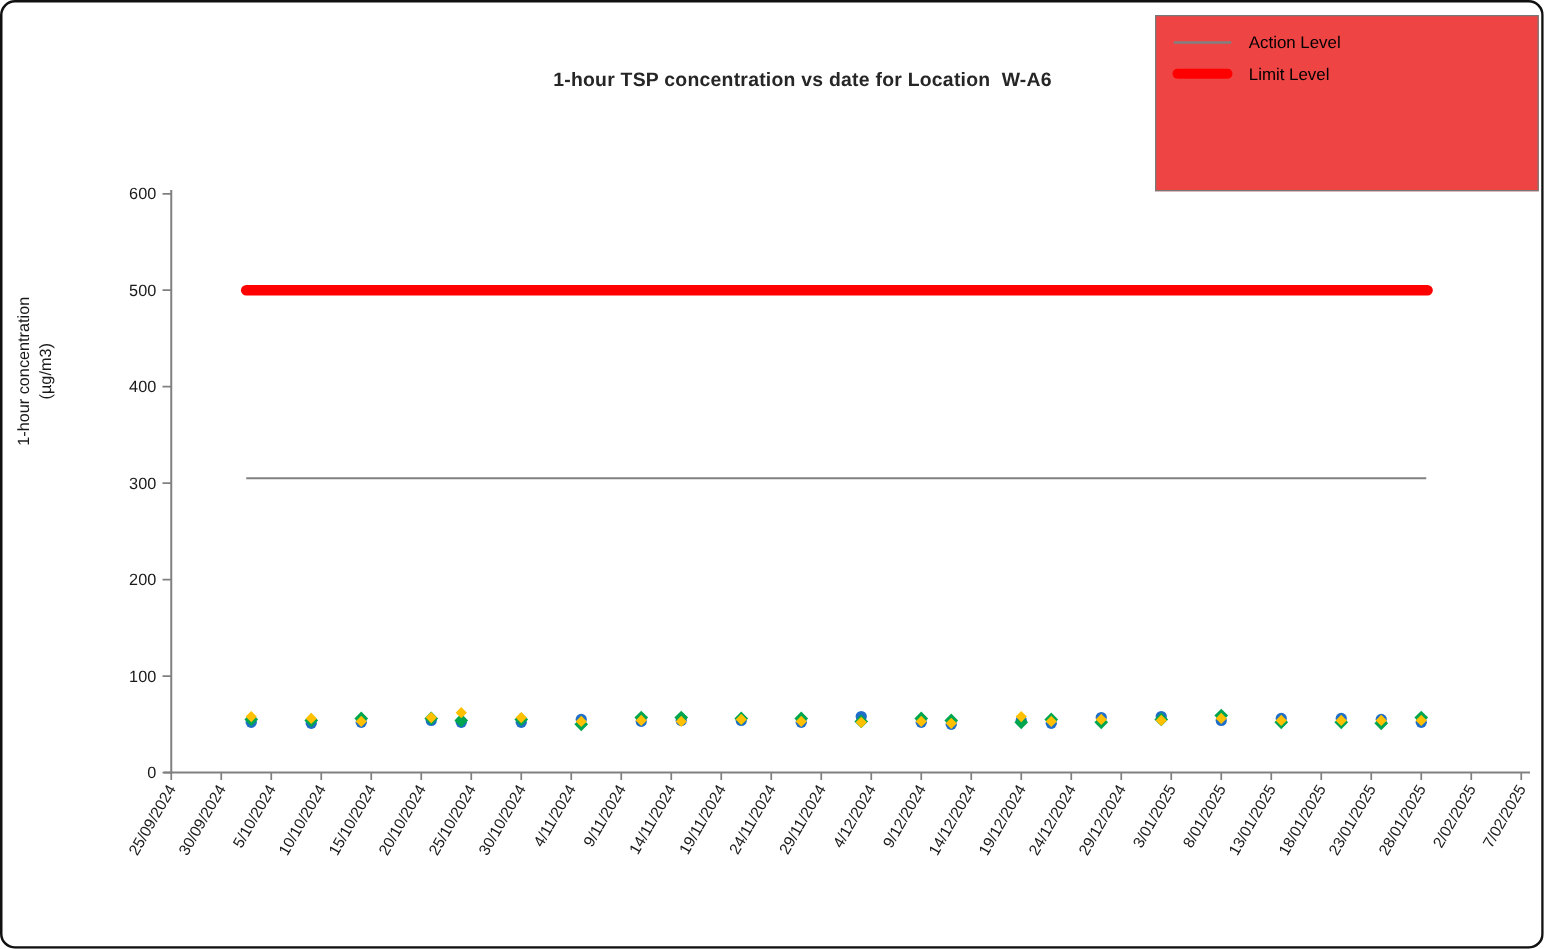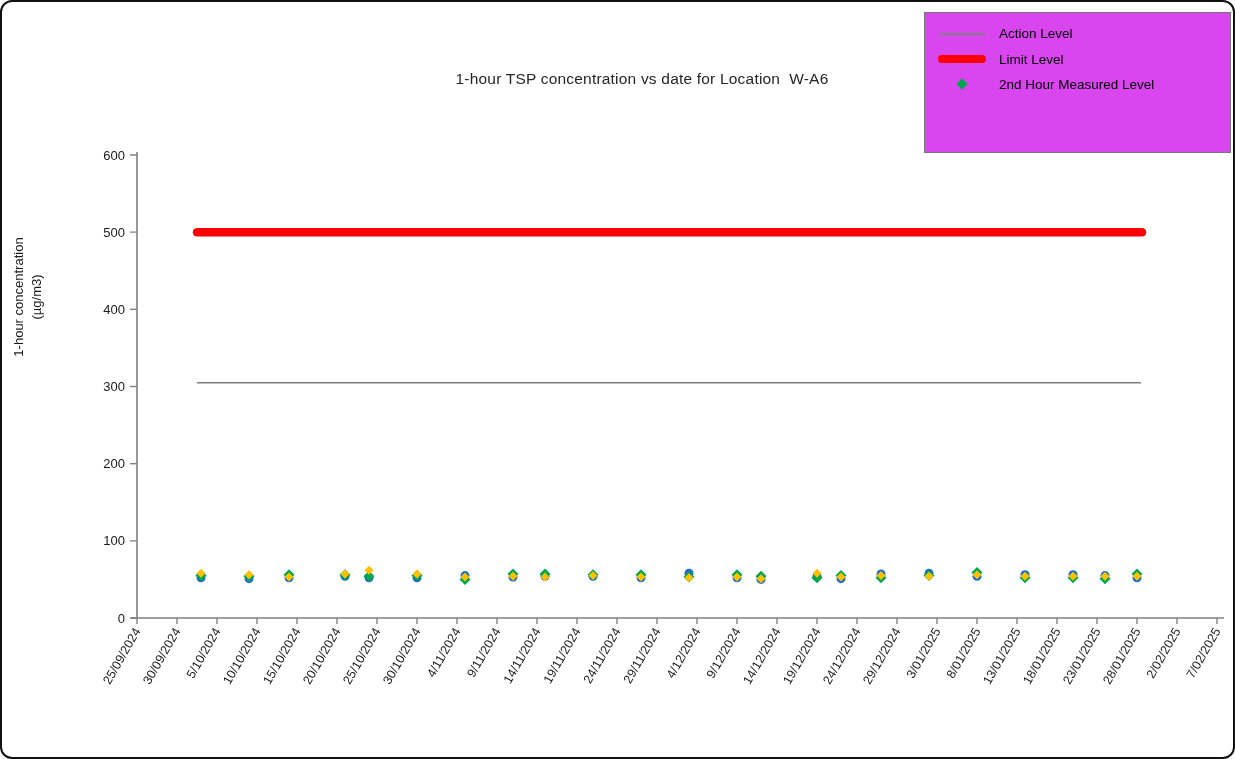--- a/index.html
+++ b/index.html
@@ -8,34 +8,34 @@
     width:1235px;height:759px;
     box-sizing:border-box;
     background:#ffffff;
     border:2.5px solid #111111;
     border-radius:12px;
     overflow:hidden;
     font-family:"Liberation Sans", sans-serif;
     color:#1a1a1a;
   }
   #chart-title{
-    position:absolute;left:350px;top:68px;width:580px;
+    position:absolute;left:350px;top:54px;width:580px;
     text-align:center;font-size:15.5px;color:#262626;
-    white-space:pre;letter-spacing:0.2px;
+    white-space:pre;letter-spacing:0.2px;font-weight:bold;
   }
   #y-axis-title{
     position:absolute;left:-80px;top:273px;width:220px;height:44px;
     transform:rotate(-90deg);
     text-align:center;font-size:13px;line-height:18px;color:#1a1a1a;
   }
   #legend-box{
     position:absolute;left:922px;top:10px;width:307px;height:141px;
     box-sizing:border-box;
     border:1.5px solid #777777;
-    background:#d946ef;
+    background:#ef4444;
     padding-top:8px;
   }
   .legend-row{display:flex;align-items:center;height:25.4px;}
   .legend-swatch-cell{width:74px;display:flex;justify-content:center;align-items:center;flex:0 0 74px;}
   .legend-label{font-size:13.5px;color:#000000;}
   .sw-thin-line{width:46px;height:2px;}
   .sw-thick-line{width:48px;height:8px;border-radius:4px;}
   .sw-circle{width:10px;height:10px;border-radius:50%;}
   .sw-diamond{width:8px;height:8px;transform:rotate(45deg);}
   #plot-svg{position:absolute;left:0;top:0;}
@@ -204,21 +204,15 @@
           <span class="sw-thin-line legend-swatch" style="background: rgb(128, 128, 128);"></span>
         </span>
       <span class="legend-label">Action Level</span>
     </div>
     <div class="legend-row">
       <span class="legend-swatch-cell">
           <span class="sw-thick-line legend-swatch" style="background: rgb(255, 0, 0);"></span>
         </span>
       <span class="legend-label">Limit Level</span>
     </div>
-    <div class="legend-row">
-      <span class="legend-swatch-cell">
-          <span class="sw-diamond legend-swatch" style="background: rgb(0, 165, 80);"></span>
-        </span>
-      <span class="legend-label">2nd Hour Measured Level</span>
-    </div>
   </div>
 
 </div>
 
 </body></html>

